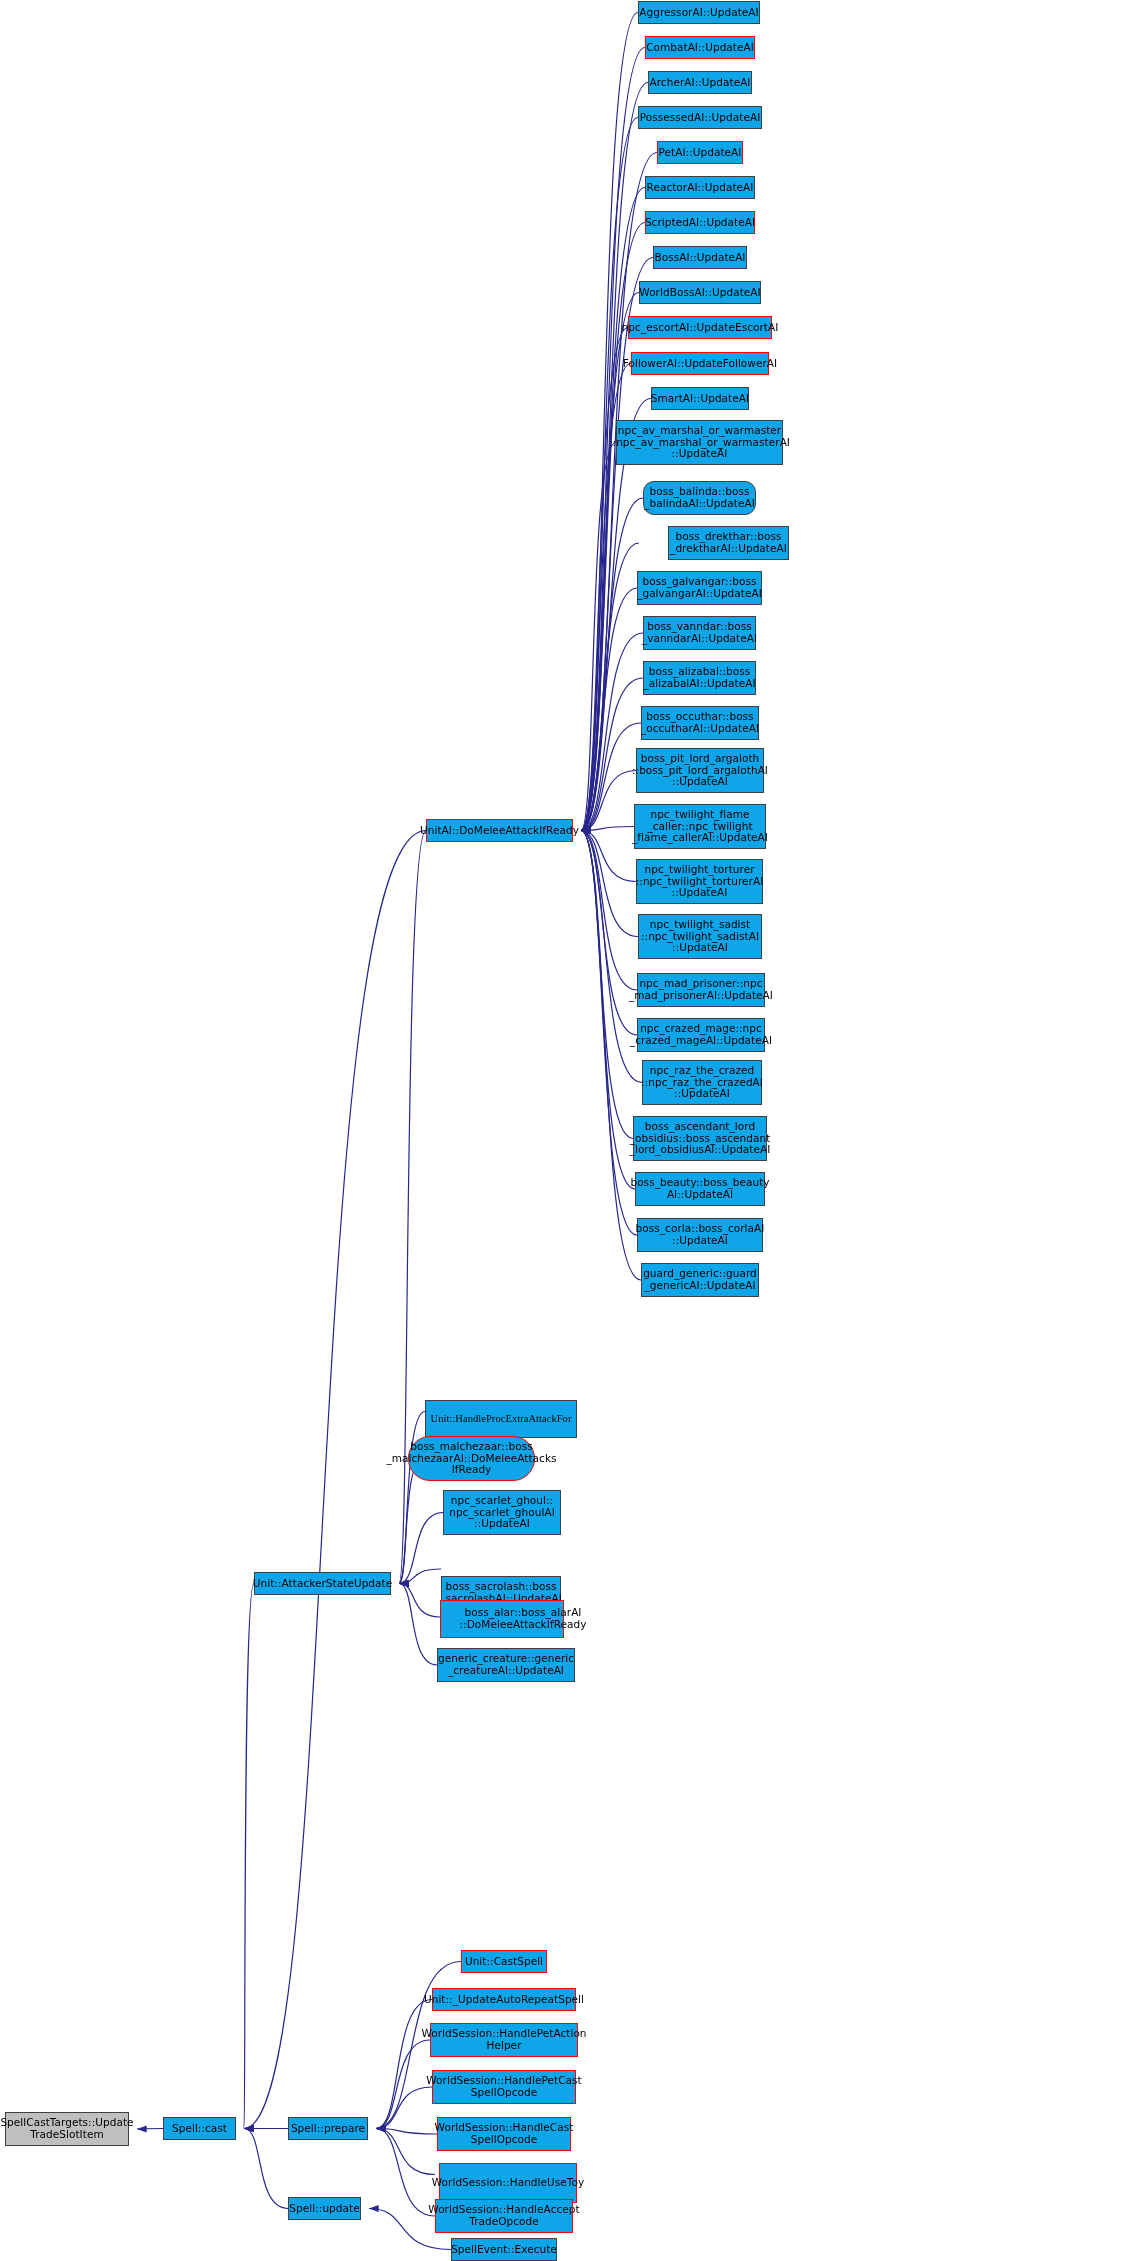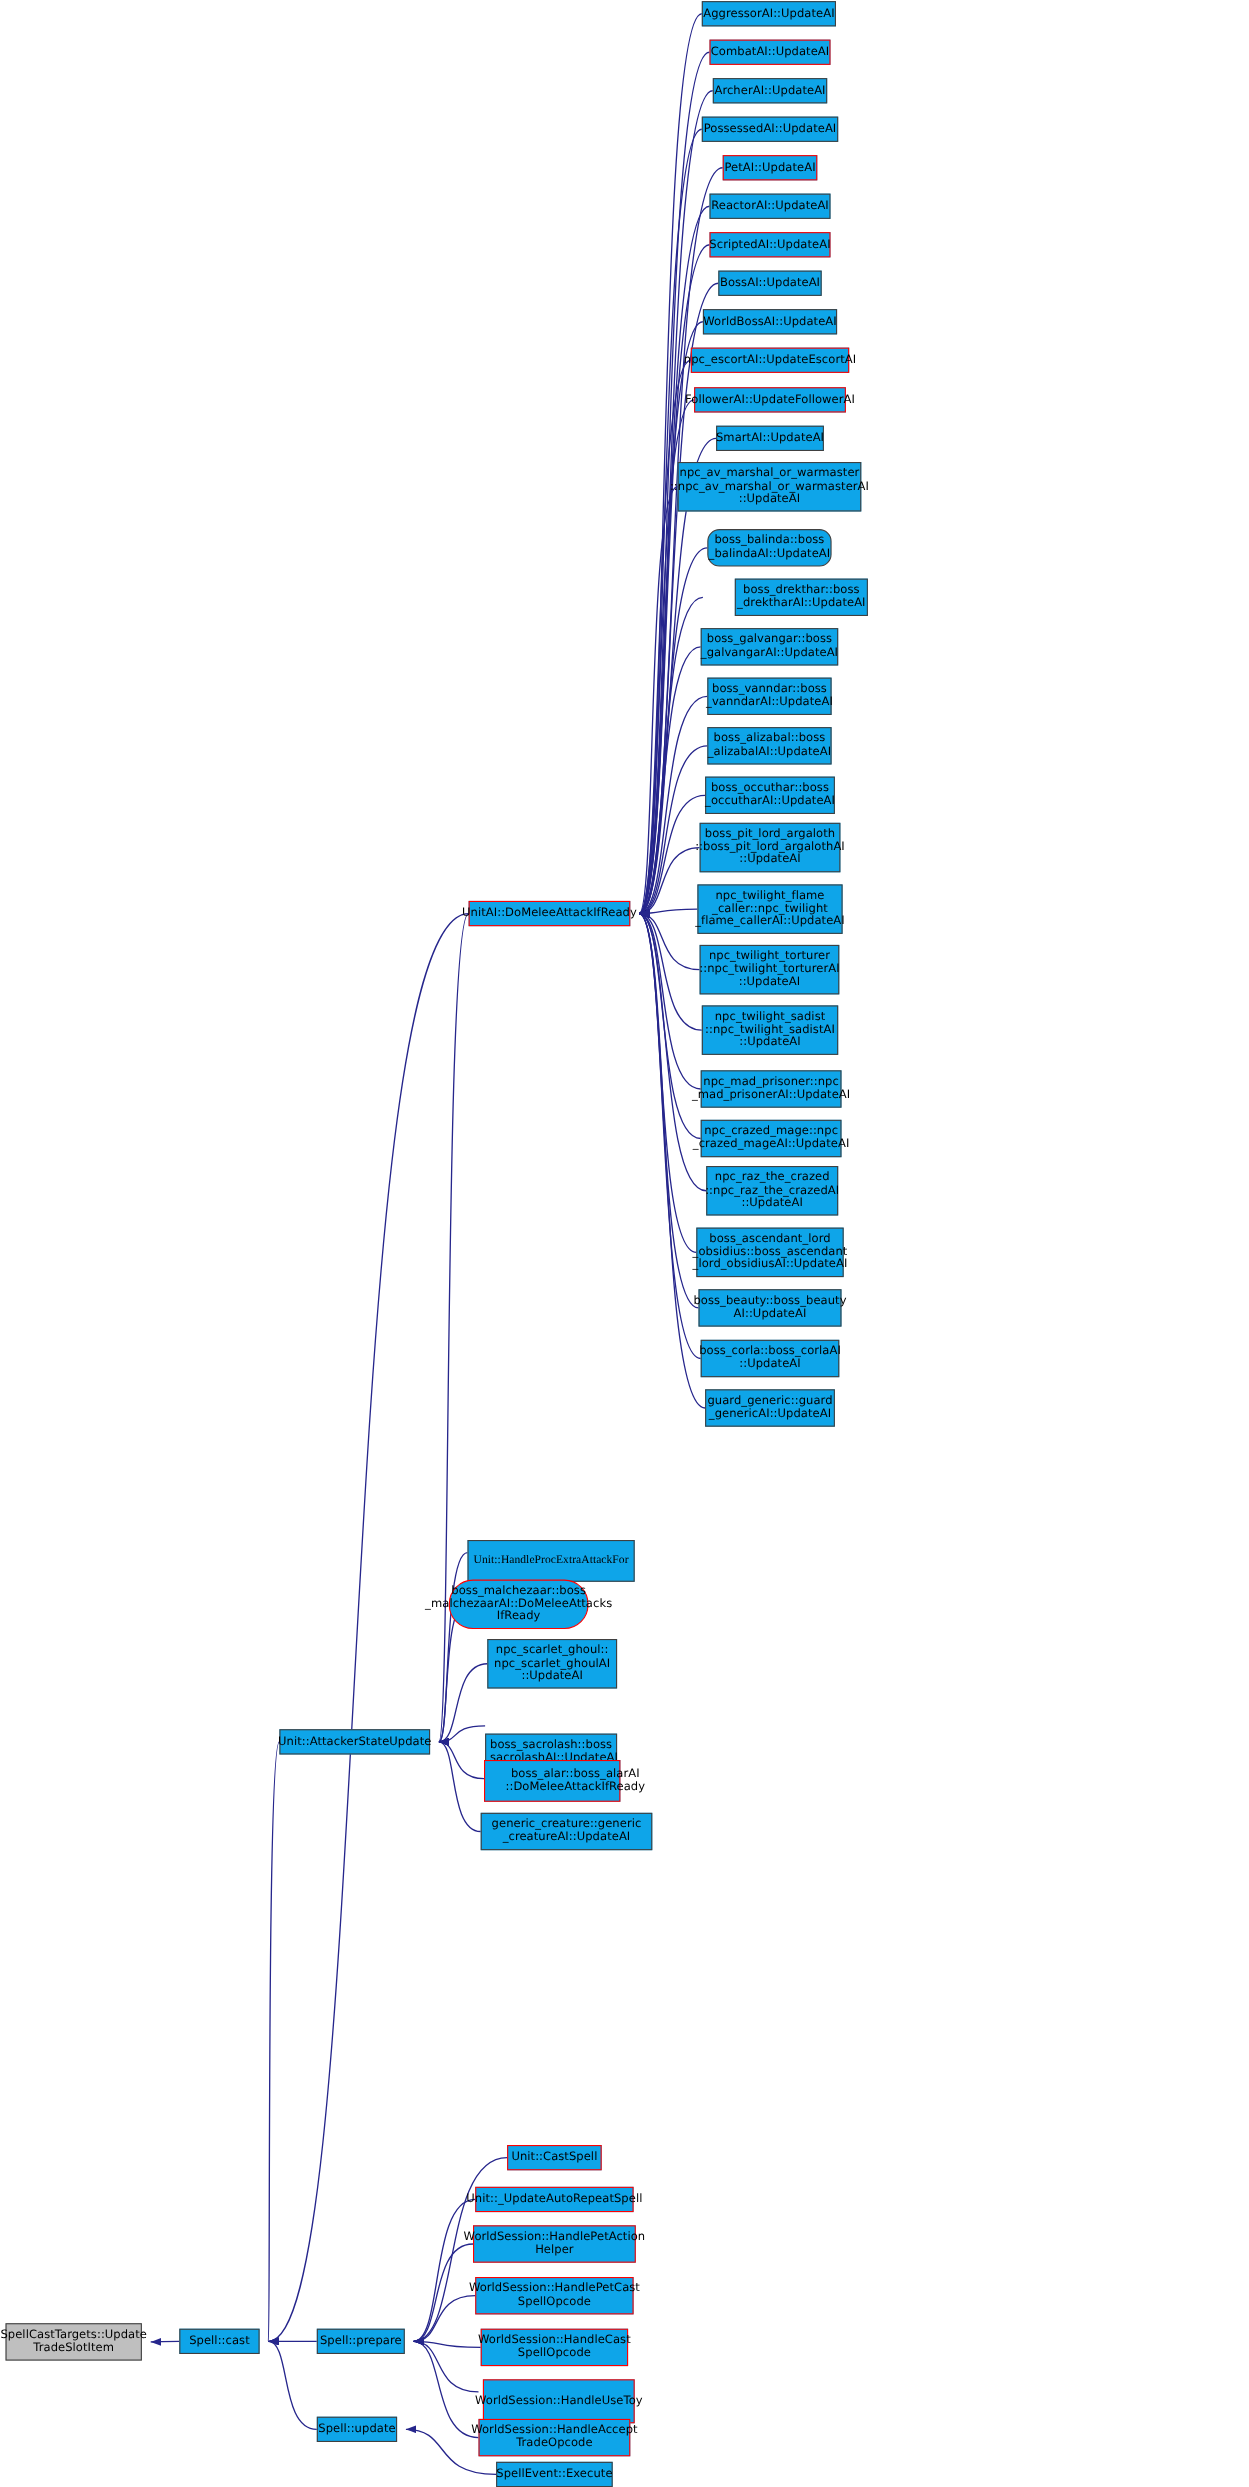--- a/index.html
+++ b/index.html
@@ -113,21 +113,21 @@
     <div class="node red" style="left: 408px; top: 1436px; width: 127px; height: 45px; border-radius: 22px;">boss_malchezaar::boss
 _malchezaarAI::DoMeleeAttacks
 IfReady</div>
     <div class="node" style="left: 443px; top: 1490px; width: 118px; height: 45px;">npc_scarlet_ghoul::
 npc_scarlet_ghoulAI
 ::UpdateAI</div>
     <div class="node" style="left: 441px; top: 1552px; width: 120px; height: 34px; margin-top: 24px;">boss_sacrolash::boss
 _sacrolashAI::UpdateAI</div>
     <div class="node red" style="left: 440px; top: 1600px; width: 124px; height: 38px; padding-left: 45px;">boss_alar::boss_alarAI
 ::DoMeleeAttackIfReady</div>
-    <div class="node" style="left: 437px; top: 1648px; width: 156px; height: 34px;">generic_creature::generic
+    <div class="node" style="left: 437px; top: 1648px; width: 138px; height: 34px;">generic_creature::generic
 _creatureAI::UpdateAI</div>
     <div class="node" style="left: 638px; top: 1px; width: 122px; height: 23px;">AggressorAI::UpdateAI</div>
     <div class="node red" style="left: 645px; top: 36px; width: 110px; height: 23px;">CombatAI::UpdateAI</div>
     <div class="node" style="left: 648px; top: 71px; width: 104px; height: 23px;">ArcherAI::UpdateAI</div>
     <div class="node" style="left: 638px; top: 106px; width: 124px; height: 23px;">PossessedAI::UpdateAI</div>
     <div class="node red" style="left: 657px; top: 141px; width: 86px; height: 23px;">PetAI::UpdateAI</div>
     <div class="node" style="left: 645px; top: 176px; width: 110px; height: 23px;">ReactorAI::UpdateAI</div>
     <div class="node red" style="left: 645px; top: 211px; width: 110px; height: 23px;">ScriptedAI::UpdateAI</div>
     <div class="node" style="left: 653px; top: 246px; width: 94px; height: 23px;">BossAI::UpdateAI</div>
     <div class="node" style="left: 639px; top: 281px; width: 122px; height: 23px;">WorldBossAI::UpdateAI</div>

